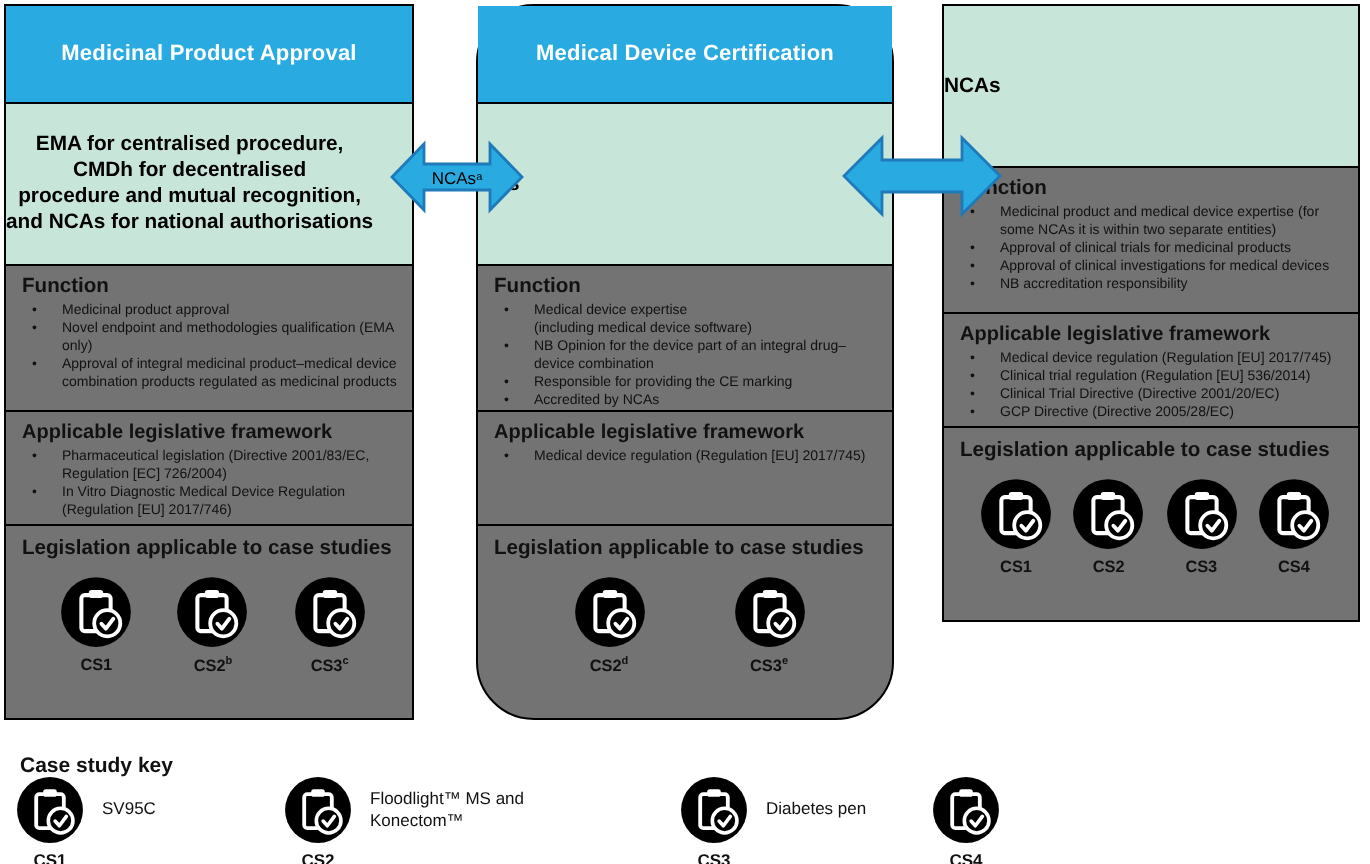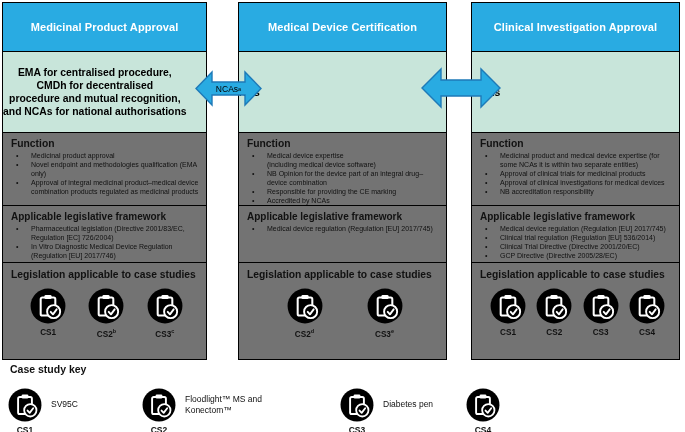--- a/index.html
+++ b/index.html
@@ -34,21 +34,21 @@
   .clip-slot{width:36px;height:36px;display:block;}
   .clip-slot svg{width:36px;height:36px;display:block;}
   .cs-label{font-weight:bold;font-size:8.2px;margin-top:4px;}
   .cs-label sup{font-size:5.5px;font-weight:bold;}
 
   .arrow{position:absolute;z-index:5;}
   .arrow svg{display:block;width:100%;height:100%;}
   .arrow-label{position:absolute;inset:0;display:flex;align-items:center;justify-content:center;font-size:8.5px;color:#000;}
   .arrow-label sup{font-size:5.5px;}
 
-  .key-title{position:absolute;left:10px;top:363px;font-weight:bold;font-size:10.5px;}
+  .key-title{position:absolute;left:10px;top:377px;font-weight:bold;font-size:10.5px;}
   .key-entry{position:absolute;top:388px;display:flex;align-items:flex-start;}
   .key-icon-col{display:flex;flex-direction:column;align-items:center;}
   .key-icon-col .clip-slot, .key-icon-col .clip-slot svg{width:34px;height:34px;}
   .key-cs-label{font-weight:bold;font-size:8.5px;margin-top:3px;}
   .key-desc{margin-left:9px;height:34px;display:flex;align-items:center;font-size:8.5px;white-space:pre-line;line-height:1.3;}
 </style>
 </head>
 <body>
 
 <div class="canvas">
@@ -114,21 +114,21 @@
                 <circle cx="21" cy="21" r="5.8" fill="#000000" stroke="#fff" stroke-width="1.7"></circle>
                 <path d="M18.4 21.2 l2 2.2 l3.3 -4.4" fill="none" stroke="#fff" stroke-width="1.7" stroke-linecap="round" stroke-linejoin="round"></path>
               </svg>
             </span>
             <span class="cs-label">CS3<sup>c</sup></span>
           </div>
         </div>
     </div>
   </section>
 
-  <section class="col" style="left:238px;width:209px;">
+  <section class="col" style="left:238px;width:209px;border-radius:29px;">
     <div class="col-sect hdr">
       <span>Medical Device Certification</span>
     </div>
     <div class="col-sect authority">
       <span>NBs</span>
     </div>
     <div class="col-sect sect-fn">
       <h3 class="sect-title">Function</h3>
       <ul class="bullets">
           <li>Medical device expertise
@@ -169,23 +169,20 @@
                 <path d="M18.4 21.2 l2 2.2 l3.3 -4.4" fill="none" stroke="#fff" stroke-width="1.7" stroke-linecap="round" stroke-linejoin="round"></path>
               </svg>
             </span>
             <span class="cs-label">CS3<sup>e</sup></span>
           </div>
         </div>
     </div>
   </section>
 
   <section class="col" style="left:471px;width:209px;">
-    <div class="col-sect hdr">
-      <span>Clinical Investigation Approval</span>
-    </div>
     <div class="col-sect authority">
       <span>NCAs</span>
     </div>
     <div class="col-sect sect-fn">
       <h3 class="sect-title">Function</h3>
       <ul class="bullets">
           <li>Medicinal product and medical device expertise (for some NCAs it is within two separate entities)</li>
           <li>Approval of clinical trials for medicinal products</li>
           <li>Approval of clinical investigations for medical devices</li>
           <li>NB accreditation responsibility</li>

